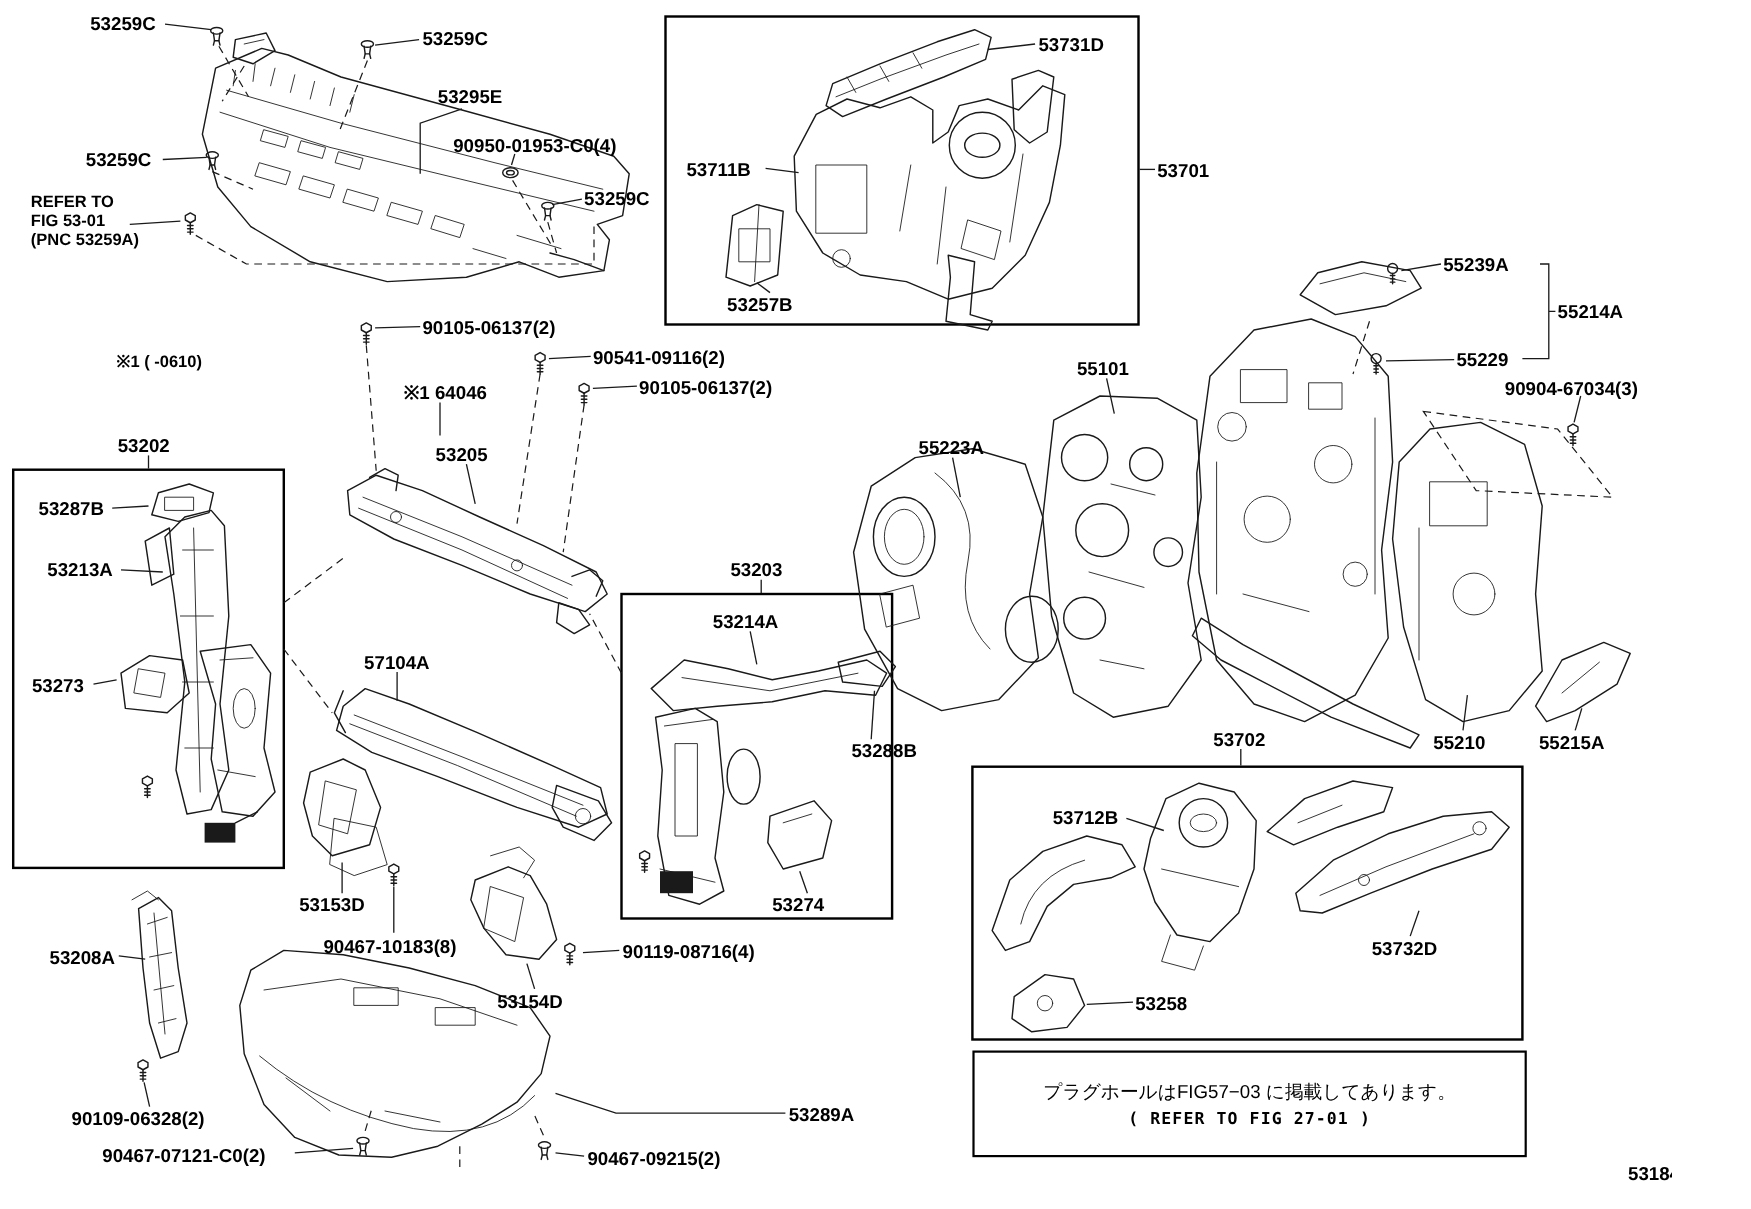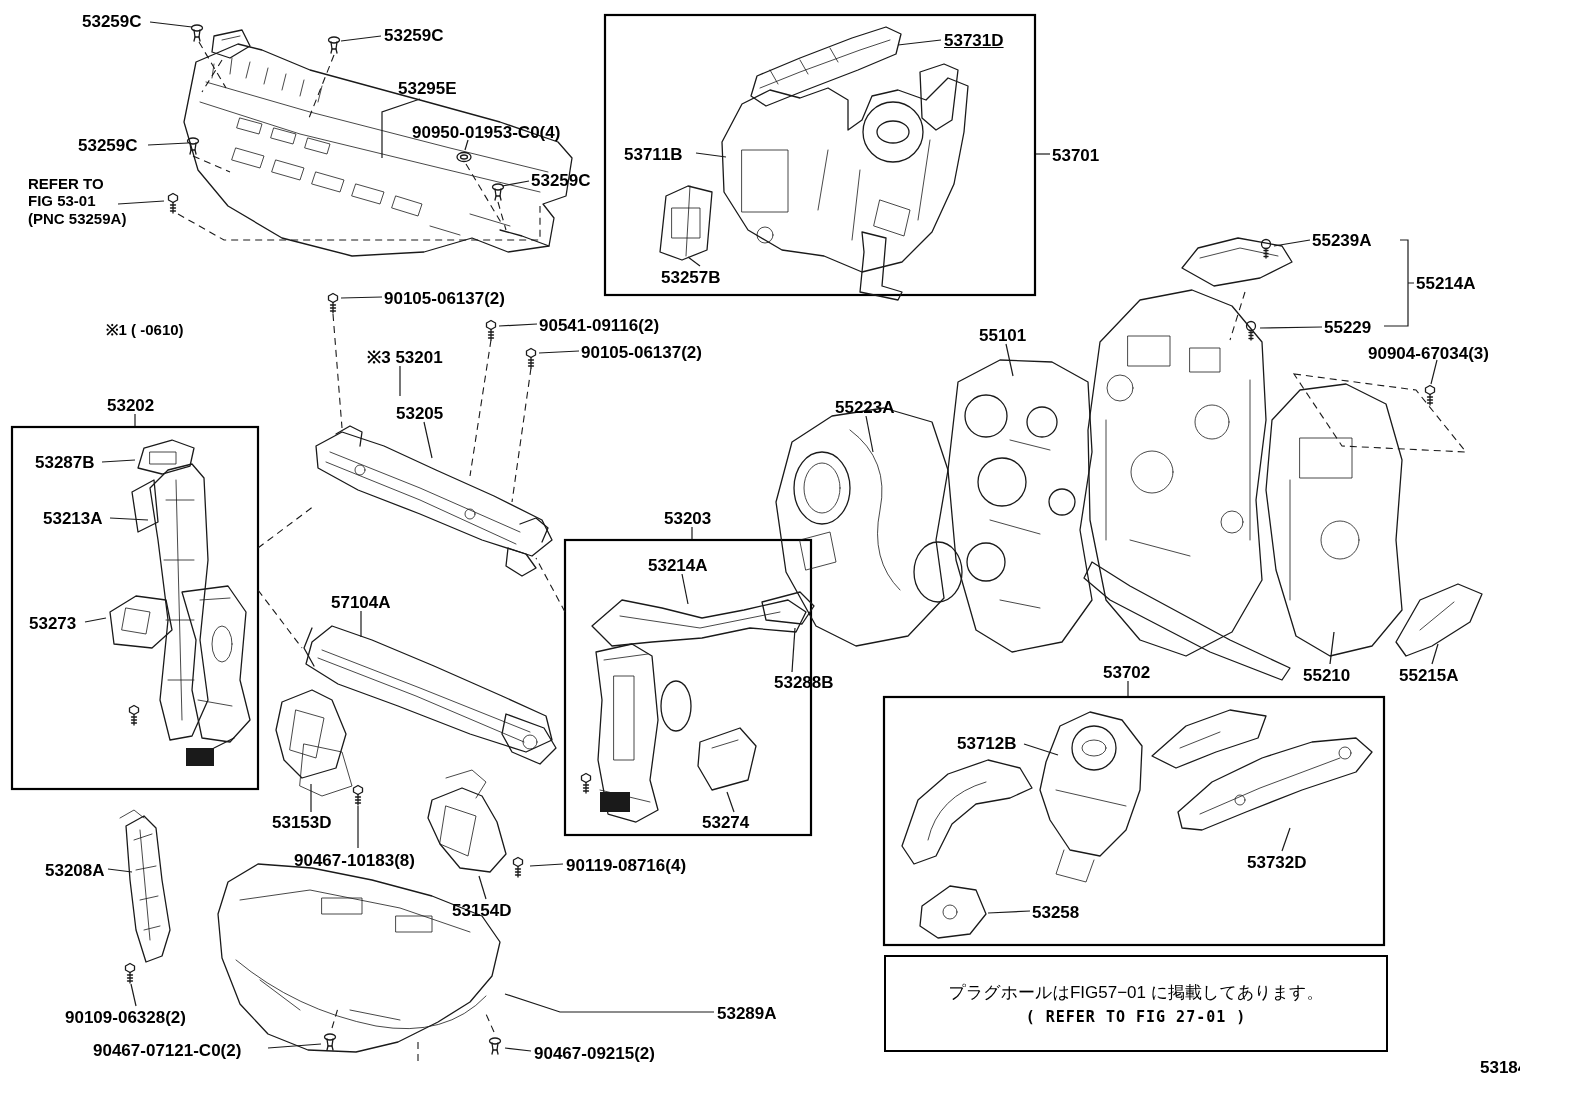--- a/index.html
+++ b/index.html
@@ -310,34 +310,34 @@
   <div style="position:absolute;left:0;top:0;width:100%;height:100%;">
       <div class="lbl" style="left: 82px; top: 12px;">53259C</div>
       <div class="lbl" style="left: 384px; top: 26px;">53259C</div>
       <div class="lbl" style="left: 398px; top: 79px;">53295E</div>
       <div class="lbl" style="left: 412px; top: 123px;">90950-01953-C0(4)</div>
       <div class="lbl" style="left: 78px; top: 136px;">53259C</div>
       <div class="lbl small" style="left: 28px; top: 175px;">REFER TO
 FIG 53-01
 (PNC 53259A)</div>
       <div class="lbl" style="left: 531px; top: 171px;">53259C</div>
-      <div class="lbl" style="left: 944px; top: 31px; text-decoration: underline;">53731D</div>
+      <div class="lbl" style="left: 944px; top: 31px;">53731D</div>
       <div class="lbl" style="left: 624px; top: 145px;">53711B</div>
       <div class="lbl" style="left: 1052px; top: 146px;">53701</div>
       <div class="lbl" style="left: 661px; top: 268px;">53257B</div>
       <div class="lbl" style="left: 1312px; top: 231px;">55239A</div>
       <div class="lbl" style="left: 1416px; top: 274px;">55214A</div>
       <div class="lbl" style="left: 1324px; top: 318px;">55229</div>
       <div class="lbl" style="left: 1368px; top: 344px;">90904-67034(3)</div>
       <div class="lbl" style="left: 979px; top: 326px;">55101</div>
       <div class="lbl small" style="left: 66px; top: 321px; margin-left: 40px;">※1 (    -0610)</div>
       <div class="lbl" style="left: 384px; top: 289px;">90105-06137(2)</div>
       <div class="lbl" style="left: 539px; top: 316px;">90541-09116(2)</div>
       <div class="lbl" style="left: 581px; top: 343px;">90105-06137(2)</div>
-      <div class="lbl" style="left: 367px; top: 348px;">※3 53201</div>
+      <div class="lbl" style="left: 367px; top: 348px;">※1 64046</div>
       <div class="lbl" style="left: 107px; top: 396px;">53202</div>
       <div class="lbl" style="left: 396px; top: 404px;">53205</div>
       <div class="lbl" style="left: 835px; top: 398px;">55223A</div>
       <div class="lbl" style="left: 35px; top: 453px;">53287B</div>
       <div class="lbl" style="left: 43px; top: 509px;">53213A</div>
       <div class="lbl" style="left: 664px; top: 509px;">53203</div>
       <div class="lbl" style="left: 648px; top: 556px;">53214A</div>
       <div class="lbl" style="left: 29px; top: 614px;">53273</div>
       <div class="lbl" style="left: 331px; top: 593px;">57104A</div>
       <div class="lbl" style="left: 774px; top: 673px;">53288B</div>
@@ -353,18 +353,18 @@
       <div class="lbl" style="left: 702px; top: 813px;">53274</div>
       <div class="lbl" style="left: 1247px; top: 853px;">53732D</div>
       <div class="lbl" style="left: 1032px; top: 903px;">53258</div>
       <div class="lbl" style="left: 65px; top: 1008px;">90109-06328(2)</div>
       <div class="lbl" style="left: 93px; top: 1041px;">90467-07121-C0(2)</div>
       <div class="lbl" style="left: 717px; top: 1004px;">53289A</div>
       <div class="lbl" style="left: 534px; top: 1044px;">90467-09215(2)</div>
     </div>
 
   <div class="notebox" style="left:884px;top:955px;width:500px;height:93px;">
-    <div class="nb-jp">プラグホールはFIG57−01 に掲載してあります。</div>
+    <div class="nb-jp">プラグホールはFIG57−03 に掲載してあります。</div>
     <div class="nb-ref">(   REFER TO FIG 27-01   )</div>
   </div>
 
   <div class="footer-code" style="left:1480px;top:1058px;">531844G</div>
 </div>
 
 </body></html>

